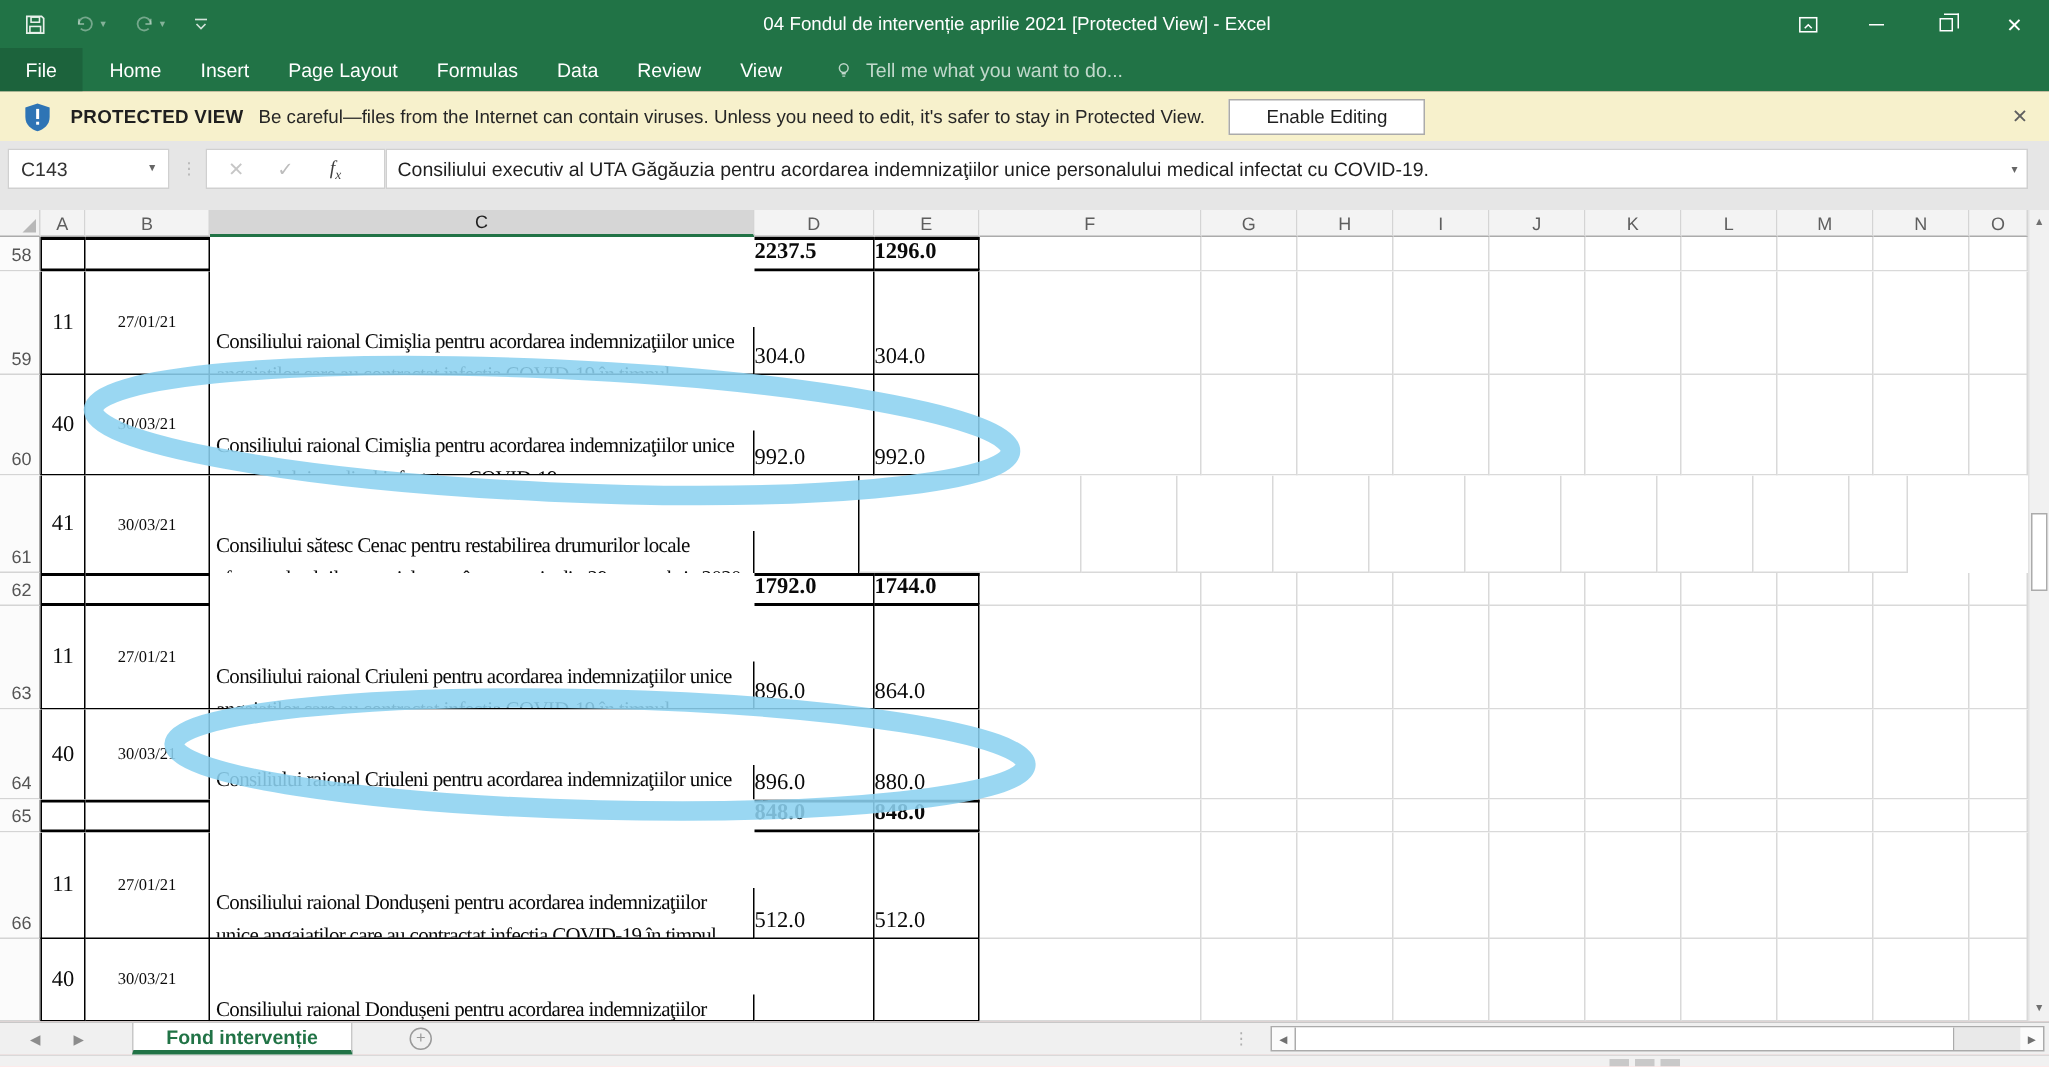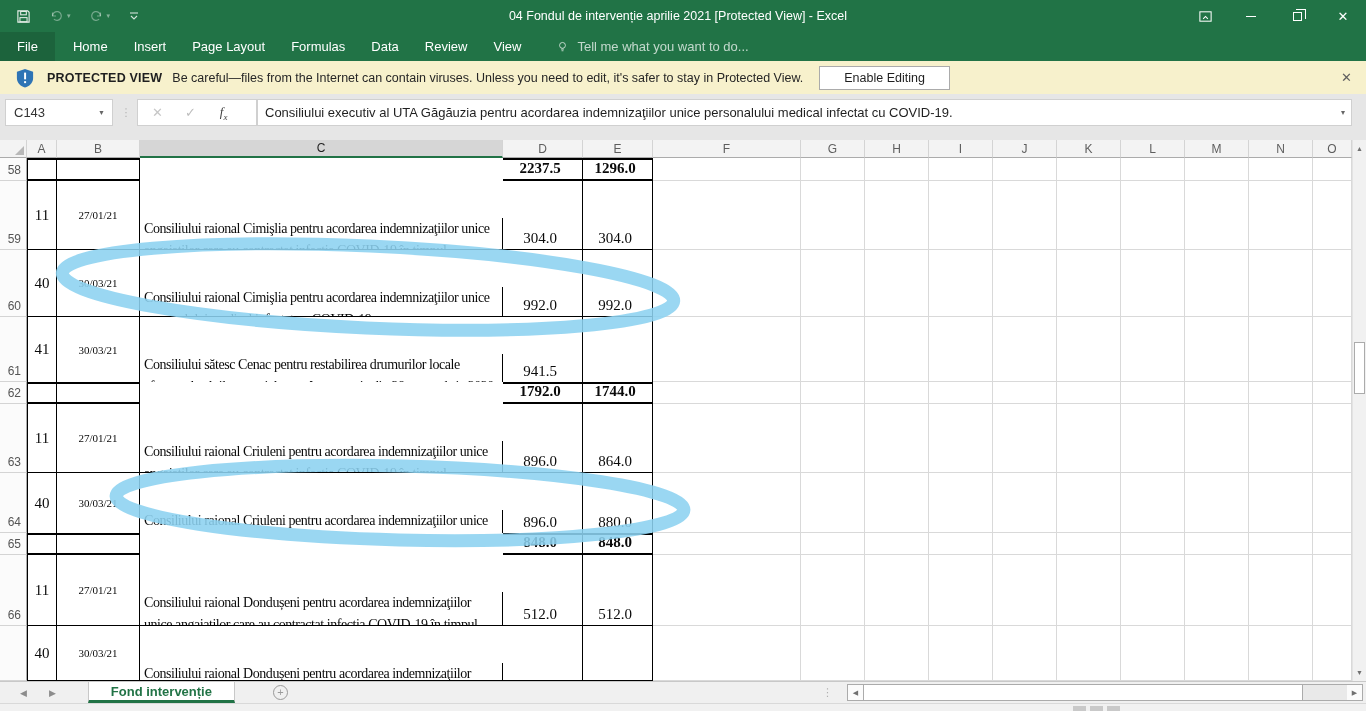--- a/index.html
+++ b/index.html
@@ -71,21 +71,21 @@
            border-width:0 0 9px 9px; border-color:transparent transparent #B8B8B8 transparent; }
   .grow { display:flex; overflow:hidden; }
   .rnum { width:27px; background:#FBFBFB; border-right:1px solid #ABABAB; border-bottom:1px solid #D4D4D4;
           color:#555; font-size:12px; display:flex; align-items:flex-end; justify-content:flex-end;
           padding:0 5px 3px 0; }
   .tcell { border-right:1px solid #000; border-bottom:1px solid #000; display:flex;
            font-family:"Liberation Serif", serif; color:#0a0a0a; overflow:hidden; }
   .ca { border-left:1px solid #000; align-items:center; justify-content:center; font-size:15px; }
   .cb { align-items:center; justify-content:center; font-size:11px; }
   .cc { font-size:14px; line-height:21.5px; letter-spacing:-0.45px; padding:0 4px 0 4px; align-items:flex-start;margin-top:37px; }
-  .cd, .ce { align-items:flex-end; justify-content:center; font-size:15px; padding:0 5px 2px 0; }
+  .cd, .ce { align-items:flex-end; justify-content:flex-start; font-size:15px; padding:0 5px 2px 0; }
   .section .tcell { font-weight:bold; border-top:2px solid #000; border-bottom:2px solid #000; }
   .section .cc { font-size:15.5px; align-items:center; padding-left:8px; letter-spacing:0; }
   .pre-section .tcell { border-bottom:none; }
   .ecell { border-right:1px solid #D9D9D9; border-bottom:1px solid #D9D9D9; }
 
   
   .overlay { position:absolute; top:0; left:0; width:1366px; height:711px; pointer-events:none; z-index:40; }
 
   
   .vscroll { position:absolute; left:1352px; top:140px; width:14px; height:541px; background:#F1F1F1;
@@ -327,23 +327,20 @@
         <div class="rnum">61</div>
         <div class="tcell ca" style="width: 30px;">
           <span>41</span>
         </div>
         <div class="tcell cb" style="width: 83px;">
           <span>30/03/21</span>
         </div>
         <div class="tcell cc" style="width: 363px;">
           <span>Consiliului sătesc Cenac pentru restabilirea drumurilor locale afectate de ploile torenţiale cu vânt puternic din 29 septembrie 2020.</span>
         </div>
-        <div class="tcell cd" style="width: 80px;">
-          <span>941.5</span>
-        </div>
         <div class="tcell ce" style="width: 70px;">
           <span></span>
         </div>
         <div class="ecell" style="width: 148px;"></div>
         <div class="ecell" style="width: 64px;"></div>
         <div class="ecell" style="width: 64px;"></div>
         <div class="ecell" style="width: 64px;"></div>
         <div class="ecell" style="width: 64px;"></div>
         <div class="ecell" style="width: 64px;"></div>
         <div class="ecell" style="width: 64px;"></div>

